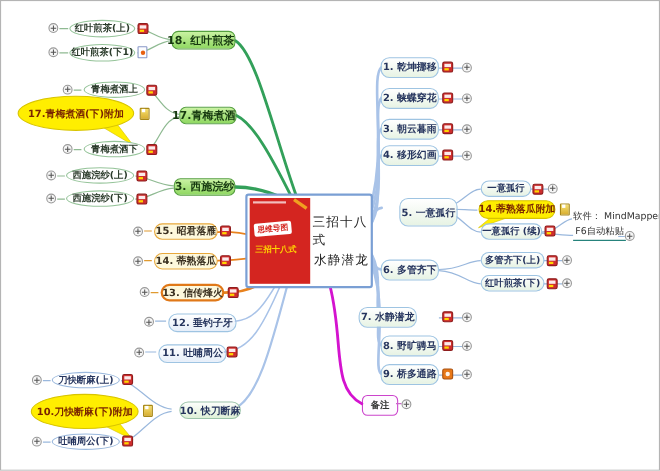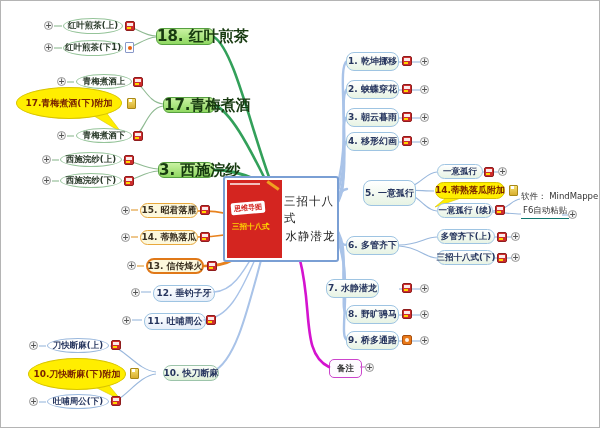--- a/index.html
+++ b/index.html
@@ -7,23 +7,23 @@
           background:#fff;overflow:hidden;font-family:"DejaVu Sans",sans-serif;}
   #wires{position:absolute;left:0;top:0;z-index:1;}
   .node,.ell,.gbox,.cream,.callout,.plus,.ic,.txtnode{position:absolute;z-index:2;box-sizing:border-box;}
   .node{display:flex;align-items:center;justify-content:center;
         background:linear-gradient(#ffffff,#e7f3e4);border:1px solid #9ec4e2;border-radius:8px;
         font-size:9px;font-weight:bold;color:#26355e;white-space:nowrap;}
   .small{font-size:8.5px;}
   .ell{display:flex;align-items:center;justify-content:center;background:#fff;
        border:1px solid #96c49a;border-radius:50%;font-size:8.5px;font-weight:bold;color:#2a3a2a;white-space:nowrap;}
   .ell.blue{border-color:#9ab8dd;color:#26355e;}
-  .gbox{display:flex;align-items:center;justify-content:flex-start;
+  .gbox{display:flex;align-items:center;justify-content:flex-end;
         background:linear-gradient(#c9f2a2,#90d862);border:1px solid #56a040;border-radius:6px;
-        font-size:15px;font-weight:bold;color:#173a10;white-space:nowrap;}
+        font-size:10px;font-weight:bold;color:#173a10;white-space:nowrap;}
   .palegreen{background:linear-gradient(#fcfefb,#dff0d8);border:1px solid #9cc4aa;border-radius:8px;}
   .cream{display:flex;align-items:center;justify-content:center;background:#fdf8dc;
          border:1.3px solid #e8a83c;border-radius:8px;font-size:9px;font-weight:bold;color:#3a3020;white-space:nowrap;}
   .cream.thick{border:2px solid #e07818;}
   .bluebox{display:flex;align-items:center;justify-content:center;background:linear-gradient(#ffffff,#e6eef9);
          border:1px solid #9ec4e2;border-radius:8px;font-size:9px;font-weight:bold;color:#26355e;white-space:nowrap;}
   .notebox{display:flex;align-items:center;justify-content:center;background:#fefbff;
          border:1.3px solid #cc44cc;border-radius:5px;font-size:8.5px;font-weight:bold;color:#333;}
   .callout{display:flex;align-items:center;justify-content:center;background:#ffee00;
          border:1px solid #d8c400;font-size:9px;font-weight:bold;color:#7a2500;white-space:nowrap;}
@@ -200,21 +200,21 @@
 
 <div class="node" style="left:345px;top:235px;width:53px;height:19px">
       <span>6. 多管齐下</span>
     </div>
 <div class="node small" style="left:436px;top:228px;width:58px;height:15px">
       <span>多管齐下(上)</span>
     </div>
 <div class="ic" style="left:496px;top:231px"></div>
 <div class="plus" style="left:510px;top:231px">+</div>
 <div class="node small" style="left:436px;top:249px;width:58px;height:15px">
-      <span>三招十八式(下)</span>
+      <span>红叶煎茶(下)</span>
     </div>
 <div class="ic" style="left:496px;top:252px"></div>
 <div class="plus" style="left:510px;top:252px">+</div>
 
 <div class="node" style="left:325px;top:278px;width:53px;height:19px">
       <span>7. 水静潜龙</span>
     </div>
 <div class="ic" style="left:401px;top:282px"></div>
 <div class="plus" style="left:419px;top:283px">+</div>
 

